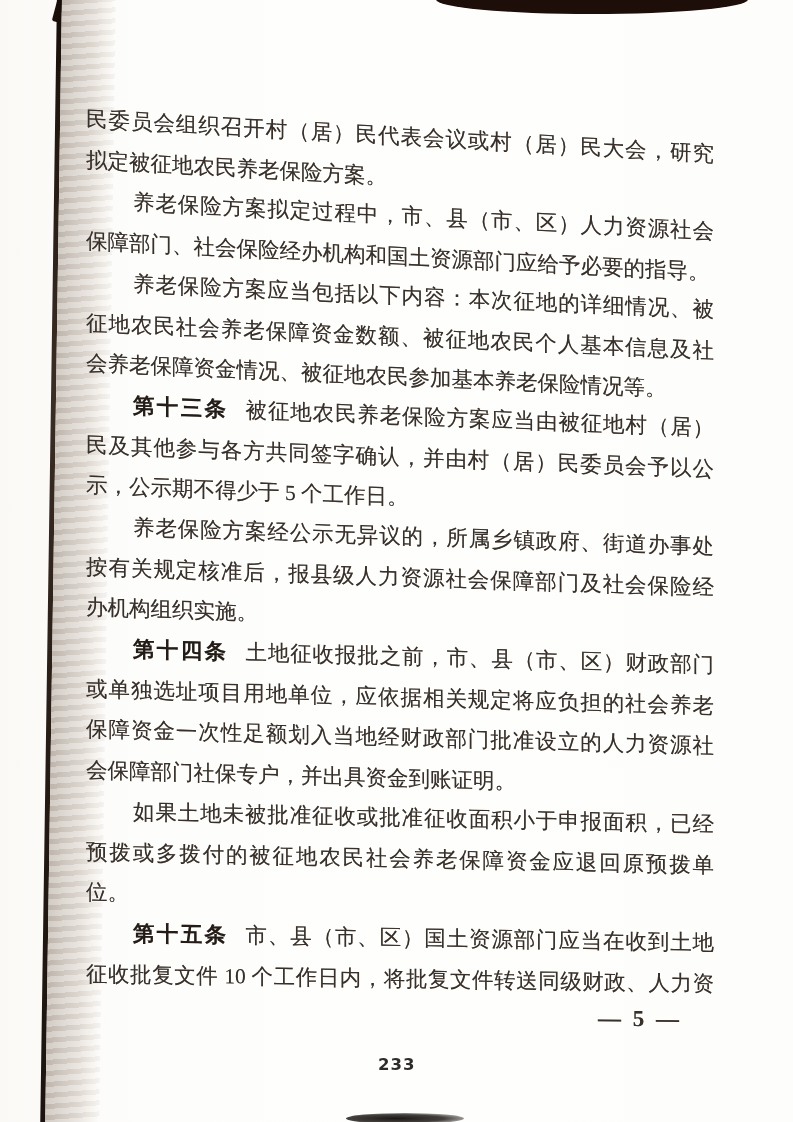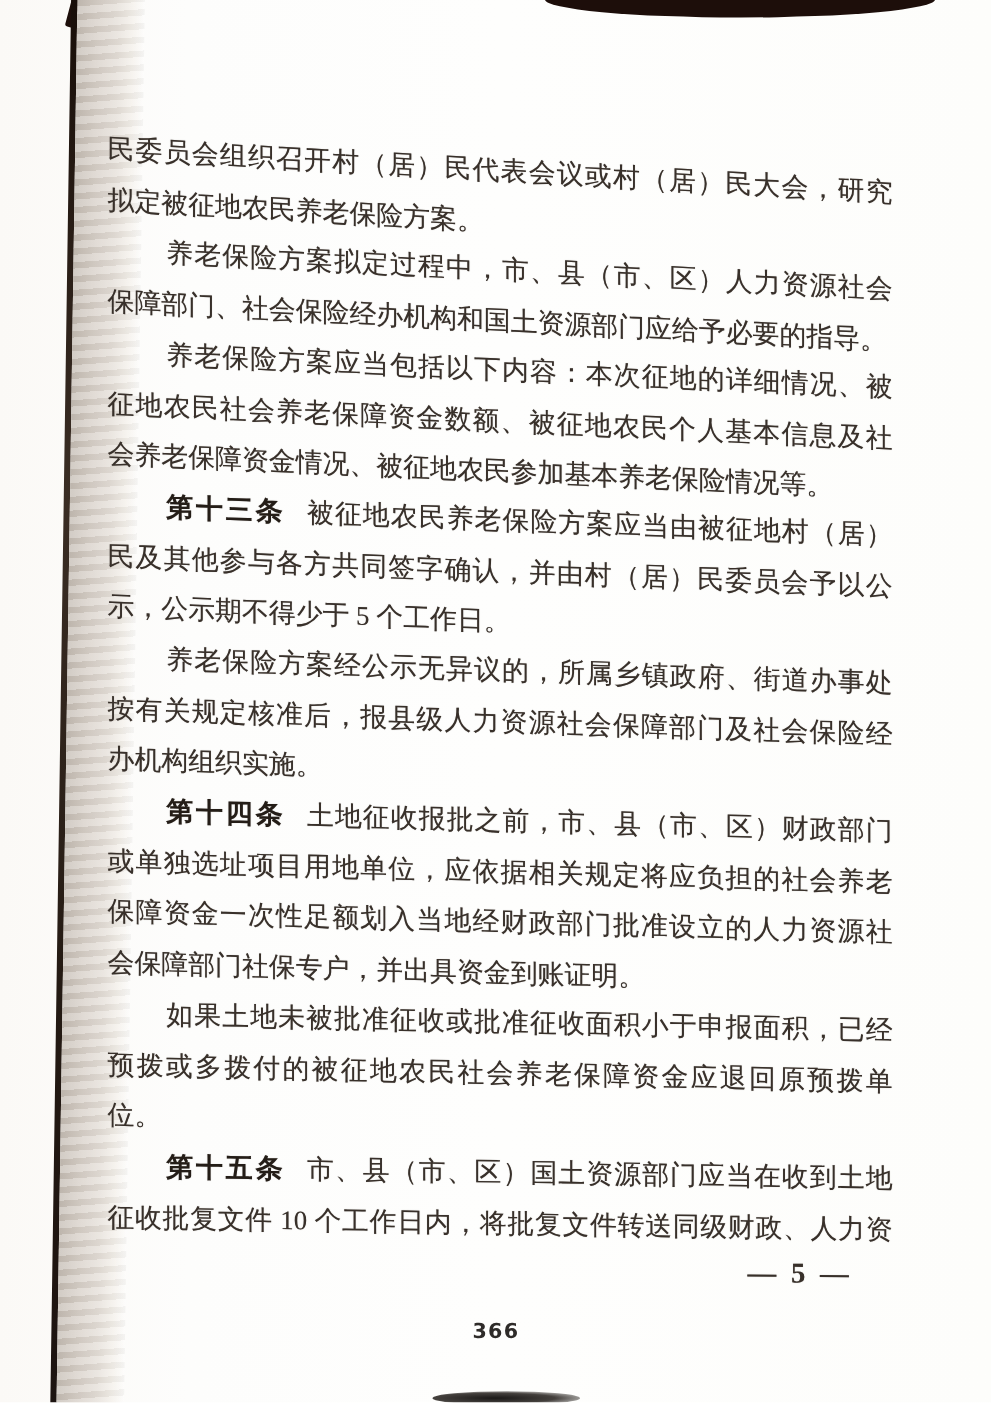--- a/index.html
+++ b/index.html
@@ -117,16 +117,16 @@
         <div class="line jl"><span>预拨或多拨付的被征地农民社会养老保障资金应退回原预拨单</span></div>
         <div class="line"><span>位。</span></div>
       </div>
       <div class="para" style="transform: skewY(0.9deg);">
         <div class="line jl indent"><span class="term">第十五条</span><span>市、县（市、区）国土资源部门应当在收到土地</span></div>
         <div class="line jl"><span>征收批复文件 10 个工作日内，将批复文件转送同级财政、人力资</span></div>
       </div>
     </div>
 
   <div class="pageno">— 5 —</div>
-  <div class="folio">366</div>
+  <div class="folio">233</div>
 
   <div class="bottom-smudge"></div>
 </div>
 
 </body></html>

